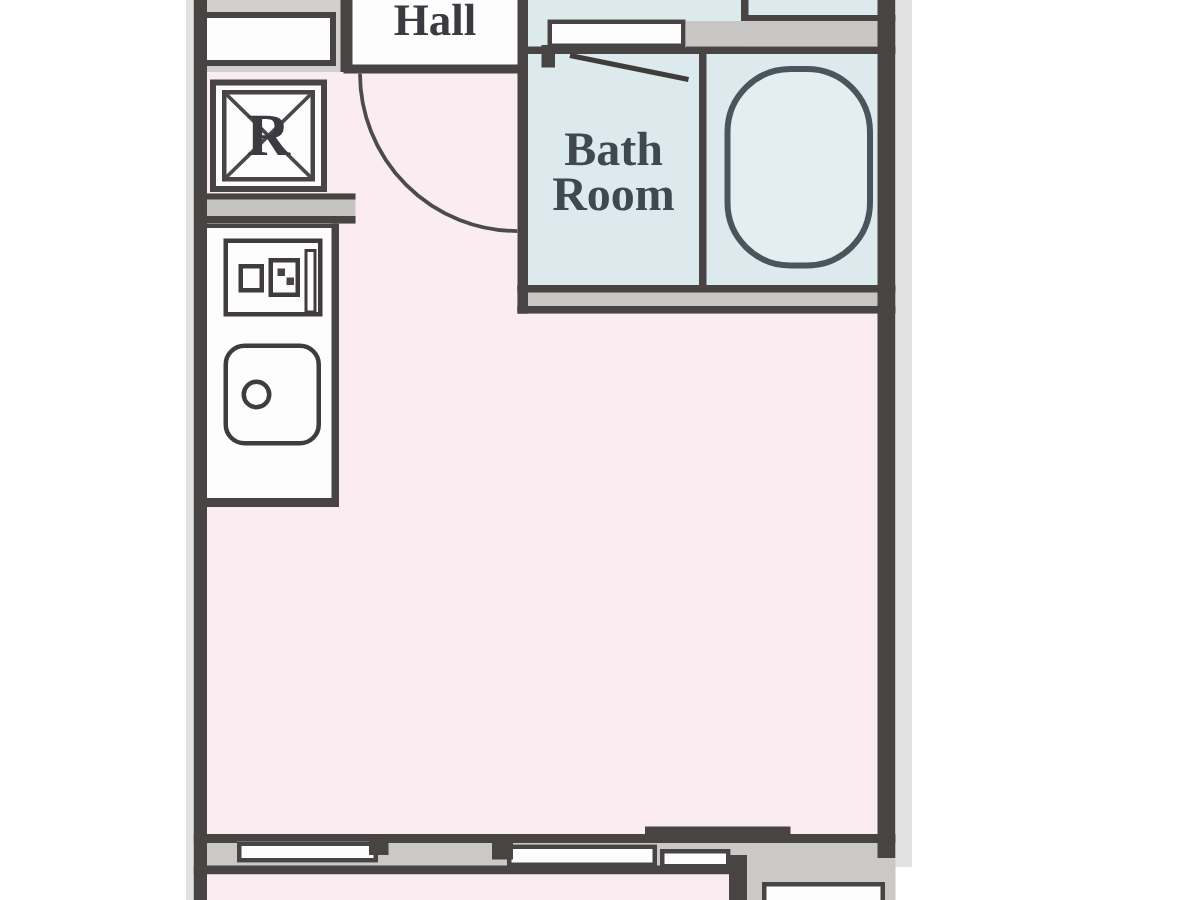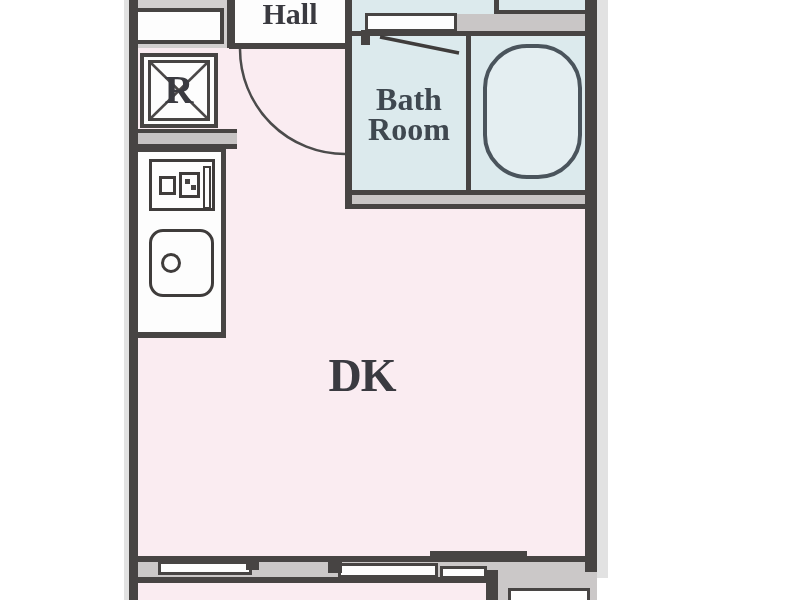--- a/index.html
+++ b/index.html
@@ -81,21 +81,20 @@
   </svg>
   <div class="abs" style="left:483px;top:44px;width:99px;height:135px;background:#e4eef1;border:4px solid #4a545c;border-radius:44px;"></div>
   <div class="abs lbl" style="left:352px;top:84px;width:114px;font-size:32px;line-height:30px;color:#3f4850;">
     <span style="display:block;">Bath</span>
     <span style="display:block;">Room</span>
   </div>
   <div class="abs" style="left:345px;top:190px;width:255px;height:19px;background:#c8c5c5;border-top:5px solid #474443;border-bottom:5px solid #474443;"></div>
   <div class="abs dark" style="left:345px;top:0;width:7px;height:209px;"></div>
 
   <div class="abs lbl" style="left:282px;top:353px;width:160px;font-size:46px;line-height:45px;letter-spacing:-1px;">
-    <span style="display:block;">DK</span>
   </div>
 
   <div class="abs dark" style="left:430px;top:551px;width:97px;height:5px;"></div>
   <div class="abs dark" style="left:129px;top:556px;width:469px;height:6px;"></div>
   <div class="abs" style="left:138px;top:562px;width:460px;height:16px;background:#cbc8c8;"></div>
   <div class="abs" style="left:158px;top:561px;width:94px;height:14px;background:#fdfdfd;border:3px solid #474443;"></div>
   <div class="abs dark" style="left:246px;top:559px;width:13px;height:11px;"></div>
   <div class="abs" style="left:338px;top:563px;width:100px;height:15px;background:#fdfdfd;border:3px solid #474443;"></div>
   <div class="abs dark" style="left:328px;top:562px;width:14px;height:11px;"></div>
   <div class="abs" style="left:440px;top:566px;width:47px;height:13px;background:#fdfdfd;border:3px solid #474443;"></div>

